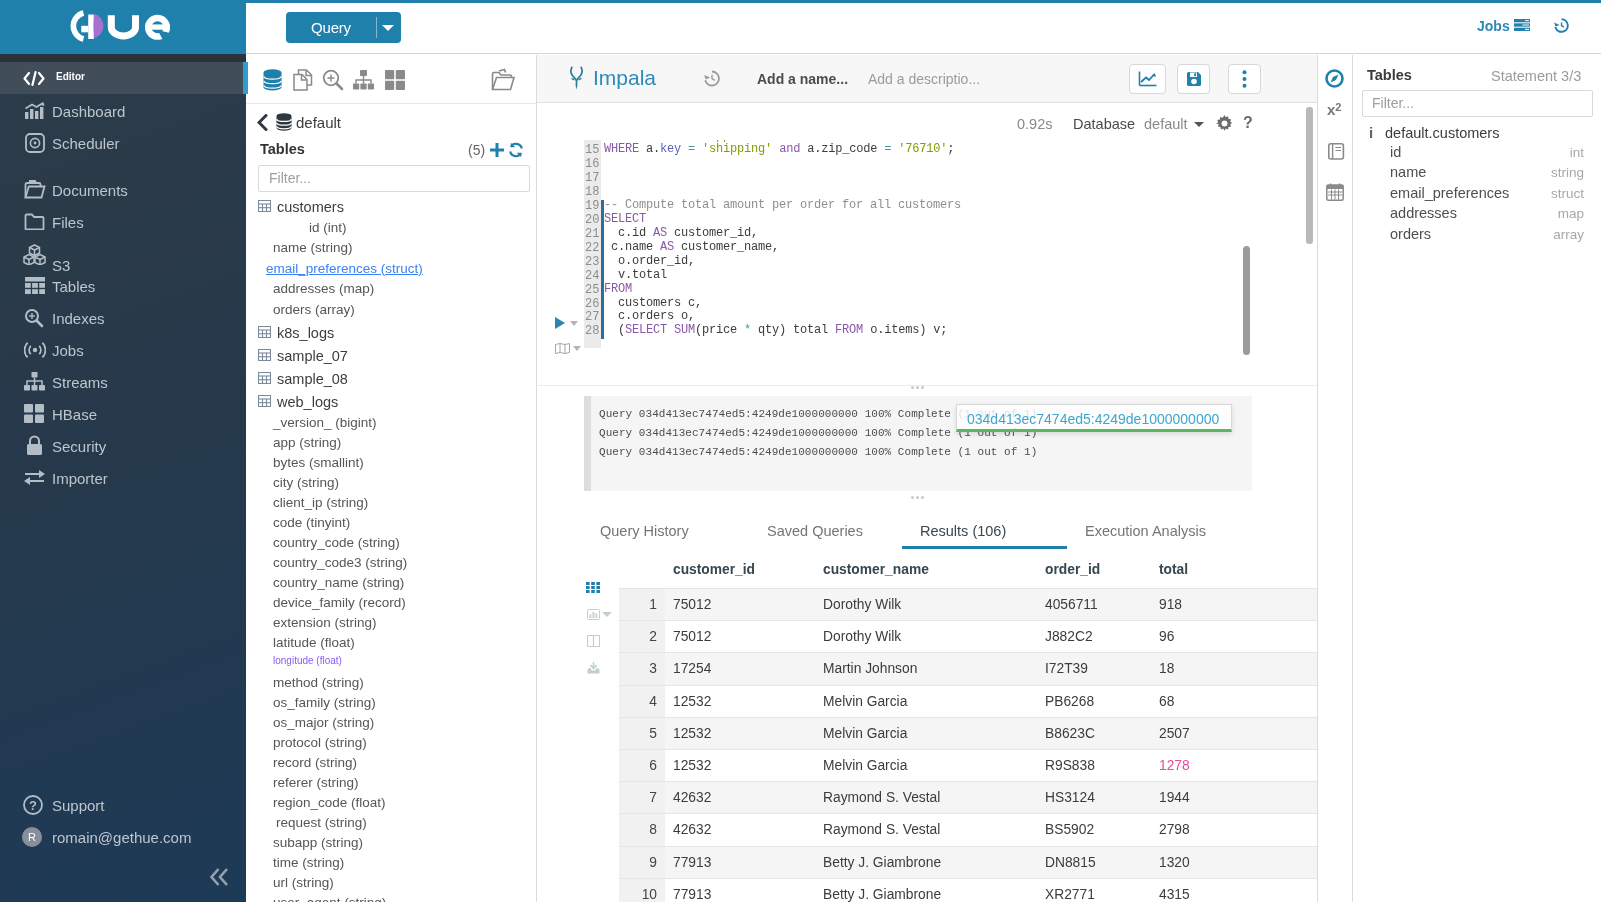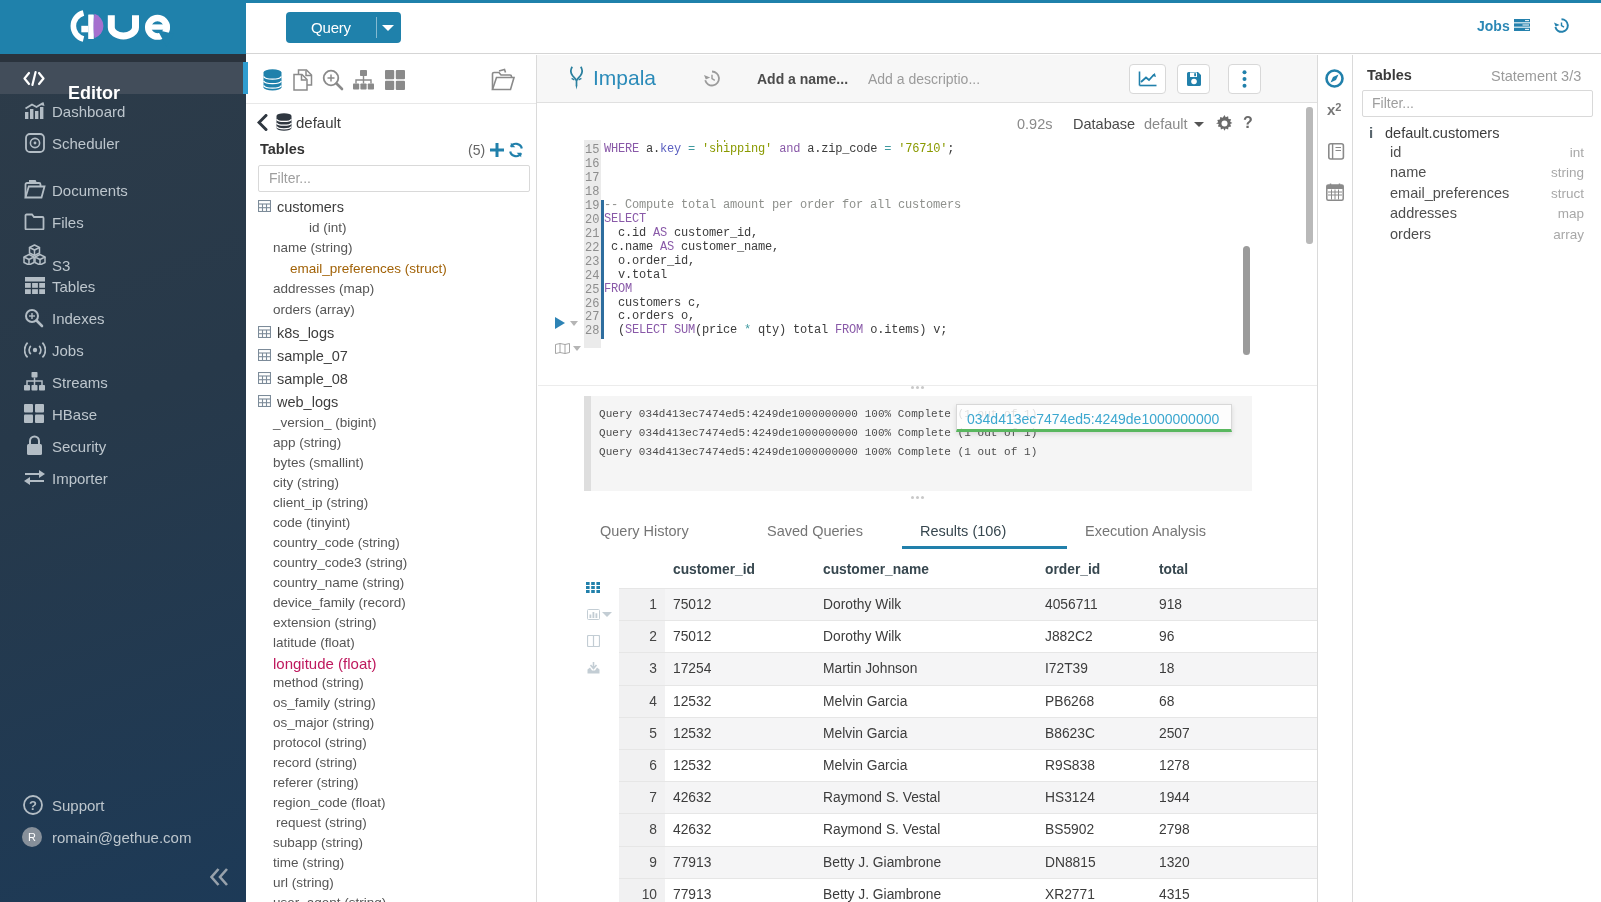--- a/index.html
+++ b/index.html
@@ -64,21 +64,21 @@
 
   <div class="ab" style="left:23px;top:70px;">
         <svg width="22" height="17" viewBox="0 0 22 17">
           <g stroke="#fff" stroke-width="2.2" fill="none" stroke-linecap="round" stroke-linejoin="round">
             <path d="M6 3 L1.5 8.5 L6 14"></path>
             <path d="M16 3 L20.5 8.5 L16 14"></path>
             <line x1="12.6" y1="2" x2="9.4" y2="15"></line>
           </g>
         </svg>
       </div>
-  <div class="ab" style="left:68px;top:71px;color:#fff;font-weight:bold;font-size:18px;margin-top:12px;">Editor</div>
+  <div class="ab" style="left:56px;top:71px;color:#fff;font-weight:bold;font-size:10px;">Editor</div>
 
   <div class="ab" style="left:24px;top:102px;">
         <svg width="21" height="18" viewBox="0 0 21 18">
           <g fill="#b3bdc5">
             <rect x="1" y="10" width="3.4" height="7"></rect>
             <rect x="6" y="7" width="3.4" height="10"></rect>
             <rect x="11" y="9" width="3.4" height="8"></rect>
             <rect x="16" y="5" width="3.4" height="12"></rect>
           </g>
           <path d="M1.5 6.5 L8 2.5 L12.5 5 L19 1" fill="none" stroke="#b3bdc5" stroke-width="1.8"></path>
@@ -331,21 +331,21 @@
           <line x1="0.5" y1="4" x2="12.5" y2="4"></line>
           <line x1="4.5" y1="4" x2="4.5" y2="11.5"></line>
           <line x1="8.5" y1="4" x2="8.5" y2="11.5"></line>
           <line x1="0.5" y1="7.7" x2="12.5" y2="7.7"></line>
         </g>
       </svg>
     </div>
 <div class="ab" style="left:277px;top:199.0px;font-size:14.5px;color:#3d3d3d;">customers</div>
 <div class="ab" style="left:273px;top:220.0px;font-size:13.5px;color:#565656;padding-left:36px;">id (int)</div>
 <div class="ab" style="left:273px;top:240.0px;font-size:13.5px;color:#565656;">name (string)</div>
-<div class="ab" style="left:290px;top:260.5px;font-size:13.5px;color:#a16207;">email_preferences (struct)</div>
+<div class="ab" style="left:266px;top:260.5px;font-size:13.5px;color:#3b82f6;text-decoration:underline;">email_preferences (struct)</div>
 <div class="ab" style="left:273px;top:281.0px;font-size:13.5px;color:#565656;">addresses (map)</div>
 <div class="ab" style="left:273px;top:301.5px;font-size:13.5px;color:#565656;text-align:center;">orders (array)</div>
 <div class="ab" style="left:258px;top:325.5px;">
       <svg width="13" height="12" viewBox="0 0 13 12">
         <g fill="none" stroke="#7c8b99" stroke-width="1.1">
           <rect x="0.5" y="0.5" width="12" height="11"></rect>
           <line x1="0.5" y1="4" x2="12.5" y2="4"></line>
           <line x1="4.5" y1="4" x2="4.5" y2="11.5"></line>
           <line x1="8.5" y1="4" x2="8.5" y2="11.5"></line>
           <line x1="0.5" y1="7.7" x2="12.5" y2="7.7"></line>
@@ -394,21 +394,21 @@
 <div class="ab" style="left:273px;top:454.5px;font-size:13.5px;color:#565656;">bytes (smallint)</div>
 <div class="ab" style="left:273px;top:474.5px;font-size:13.5px;color:#565656;">city (string)</div>
 <div class="ab" style="left:273px;top:494.5px;font-size:13.5px;color:#565656;">client_ip (string)</div>
 <div class="ab" style="left:273px;top:514.5px;font-size:13.5px;color:#565656;">code (tinyint)</div>
 <div class="ab" style="left:273px;top:534.5px;font-size:13.5px;color:#565656;">country_code (string)</div>
 <div class="ab" style="left:273px;top:554.5px;font-size:13.5px;color:#565656;">country_code3 (string)</div>
 <div class="ab" style="left:273px;top:574.5px;font-size:13.5px;color:#565656;">country_name (string)</div>
 <div class="ab" style="left:273px;top:594.5px;font-size:13.5px;color:#565656;">device_family (record)</div>
 <div class="ab" style="left:273px;top:614.5px;font-size:13.5px;color:#565656;">extension (string)</div>
 <div class="ab" style="left:273px;top:634.5px;font-size:13.5px;color:#565656;">latitude (float)</div>
-<div class="ab" style="left:273px;top:654.5px;font-size:15px;color:#be185d;">longitude (float)</div>
+<div class="ab" style="left:273px;top:654.5px;font-size:10px;color:#8b5cf6;">longitude (float)</div>
 <div class="ab" style="left:273px;top:674.5px;font-size:13.5px;color:#565656;">method (string)</div>
 <div class="ab" style="left:273px;top:694.5px;font-size:13.5px;color:#565656;">os_family (string)</div>
 <div class="ab" style="left:273px;top:714.5px;font-size:13.5px;color:#565656;">os_major (string)</div>
 <div class="ab" style="left:273px;top:734.5px;font-size:13.5px;color:#565656;">protocol (string)</div>
 <div class="ab" style="left:273px;top:754.5px;font-size:13.5px;color:#565656;">record (string)</div>
 <div class="ab" style="left:273px;top:774.5px;font-size:13.5px;color:#565656;">referer (string)</div>
 <div class="ab" style="left:273px;top:794.5px;font-size:13.5px;color:#565656;">region_code (float)</div>
 <div class="ab" style="left:276px;top:814.5px;font-size:13.5px;color:#565656;">request (string)</div>
 <div class="ab" style="left:273px;top:834.5px;font-size:13.5px;color:#565656;">subapp (string)</div>
 <div class="ab" style="left:273px;top:854.5px;font-size:13.5px;color:#565656;">time (string)</div>
@@ -572,21 +572,21 @@
         <div class="ab" style="left:204px;top:8px;font-size:13.8px;color:#3c3c3c;">Melvin Garcia</div>
         <div class="ab" style="left:426px;top:8px;font-size:13.8px;color:#3c3c3c;">B8623C</div>
         <div class="ab" style="left:540px;top:8px;font-size:13.8px;color:#3c3c3c;">2507</div>
       </div>
 <div class="ab" style="left:0;top:161.0px;width:698px;height:32.2px;border-top:1px solid #e6e6e6;background:#ffffff;">
         <div class="ab" style="left:0;top:0;width:46px;height:32.2px;background:#f1f1f2;"></div>
         <div class="ab" style="left:0;top:8px;width:38px;text-align:right;font-size:13.8px;color:#444;">6</div>
         <div class="ab" style="left:54px;top:8px;font-size:13.8px;color:#3c3c3c;">12532</div>
         <div class="ab" style="left:204px;top:8px;font-size:13.8px;color:#3c3c3c;">Melvin Garcia</div>
         <div class="ab" style="left:426px;top:8px;font-size:13.8px;color:#3c3c3c;">R9S838</div>
-        <div class="ab" style="left:540px;top:8px;font-size:13.8px;color:#404040;">1278</div>
+        <div class="ab" style="left:540px;top:8px;font-size:13.8px;color:#ec4899;">1278</div>
       </div>
 <div class="ab" style="left:0;top:193.2px;width:698px;height:32.2px;border-top:1px solid #e6e6e6;background:#f5f5f6;">
         <div class="ab" style="left:0;top:0;width:46px;height:32.2px;background:#f1f1f2;"></div>
         <div class="ab" style="left:0;top:8px;width:38px;text-align:right;font-size:13.8px;color:#444;">7</div>
         <div class="ab" style="left:54px;top:8px;font-size:13.8px;color:#3c3c3c;">42632</div>
         <div class="ab" style="left:204px;top:8px;font-size:13.8px;color:#3c3c3c;">Raymond S. Vestal</div>
         <div class="ab" style="left:426px;top:8px;font-size:13.8px;color:#3c3c3c;">HS3124</div>
         <div class="ab" style="left:540px;top:8px;font-size:13.8px;color:#3c3c3c;">1944</div>
       </div>
 <div class="ab" style="left:0;top:225.4px;width:698px;height:32.2px;border-top:1px solid #e6e6e6;background:#ffffff;">

